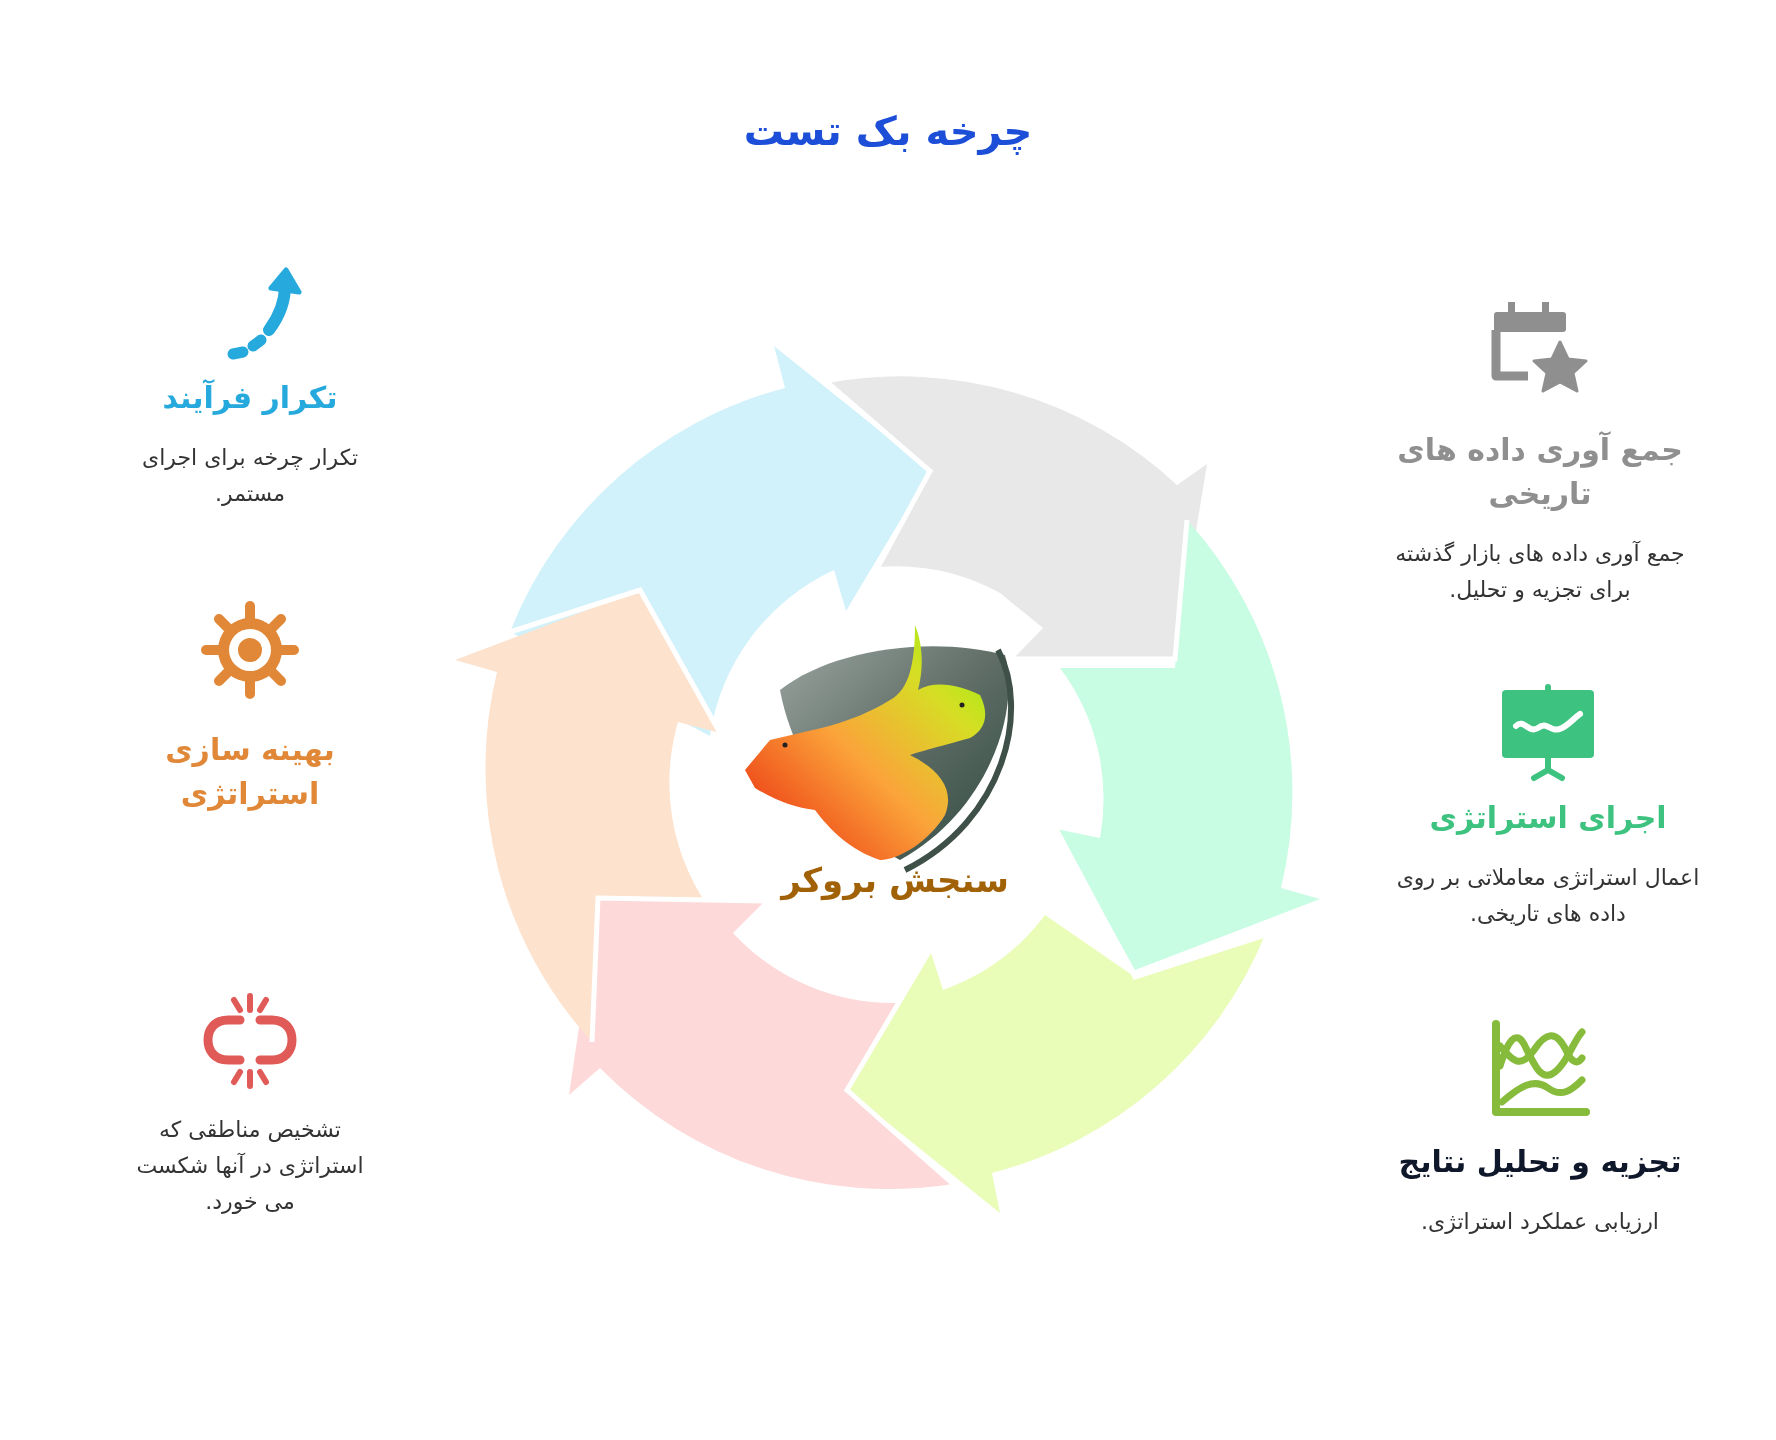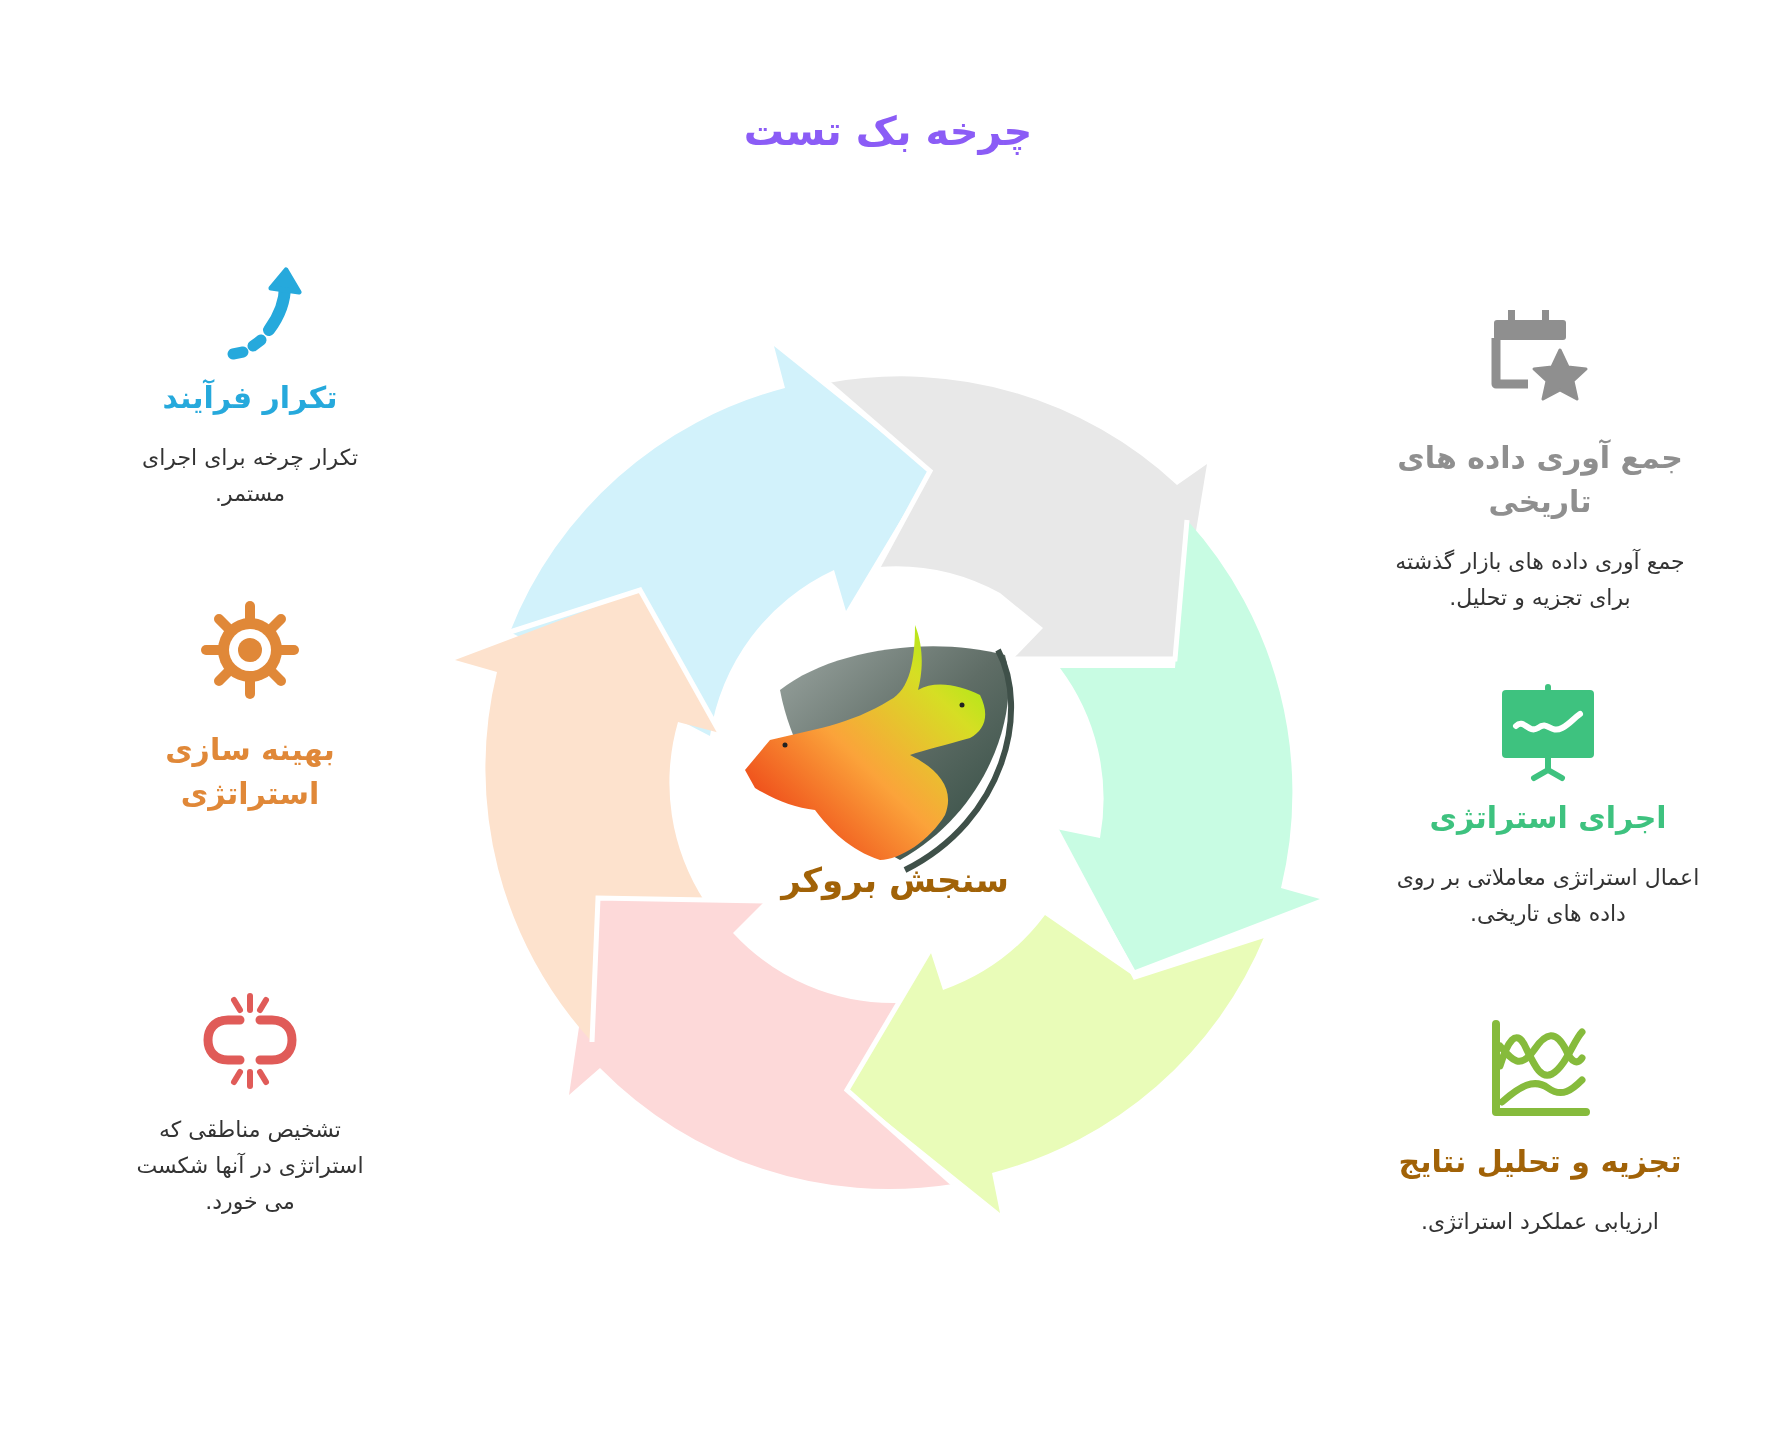--- a/index.html
+++ b/index.html
@@ -1,19 +1,19 @@
 <!DOCTYPE html>
 <html><head>
 <meta charset="utf-8">
 <style>
   html, body { margin:0; padding:0; background:#ffffff; }
   body { width:1776px; height:1440px; position:relative; overflow:hidden;
          font-family:"DejaVu Sans","Liberation Sans",sans-serif; }
   .title { position:absolute; left:0; width:1776px; top:108px; text-align:center;
-           font-size:40px; font-weight:bold; color:#8b5cf6; direction:rtl; }
+           font-size:40px; font-weight:bold; color:#1d4ed8; direction:rtl; }
   .ring { position:absolute; left:0; top:0; }
   .step { position:absolute; width:320px; text-align:center; direction:rtl; }
   .step .icon { display:block; margin:0 auto; }
   .step .heading { font-weight:bold; font-size:30px; line-height:44px; margin-top:14px; }
   .step .desc { font-size:22px; line-height:36px; color:#333333; margin-top:20px; }
   .logo { position:absolute; left:740px; top:620px; width:300px; height:300px; }
   .logo-text { position:absolute; left:780px; top:860px; width:230px; text-align:center;
                font-size:34px; font-weight:bold; color:#a16207; direction:rtl; letter-spacing:2px;}
 </style>
 </head>
@@ -62,21 +62,21 @@
     </defs>
     <path d="M40,70 C90,30 190,15 265,35 C280,90 250,190 160,240 C110,215 55,150 40,70 Z" fill="url(#shieldG)"></path>
     <path d="M258,30 C290,90 265,200 165,250" stroke="#3f5049" stroke-width="6" fill="none"></path>
     <path d="M5,150 L30,120 C70,110 110,105 150,80 C170,70 175,40 175,5 C185,30 182,55 178,70 C195,60 220,65 240,75 C250,95 245,110 230,118 C205,125 185,130 170,135 C200,150 215,170 205,195 C190,220 160,240 140,240 C110,230 90,210 75,190 C55,188 35,180 15,168 Z" fill="url(#animalG)"></path>
     <circle cx="45" cy="125" r="2.5" fill="#222"></circle>
     <circle cx="222" cy="85" r="2.5" fill="#222"></circle>
   </svg>
 </div>
 <div class="logo-text">سنجش بروکر</div>
 
-<div class="step" style="left:1380px; top:308px;">
+<div class="step" style="left:1380px; top:300px;">
   <svg class="icon" width="100" height="100" viewBox="0 0 100 100">
     <path d="M6,30 L6,76 L38,76" stroke="#8f8f8f" stroke-width="9" fill="none" stroke-linejoin="round"></path>
     <rect x="4" y="12" width="72" height="20" rx="3" fill="#8f8f8f"></rect>
     <rect x="18" y="2" width="7" height="14" fill="#8f8f8f"></rect>
     <rect x="52" y="2" width="7" height="14" fill="#8f8f8f"></rect>
     <path d="M70,42 L78,59 L96,61 L83,73 L87,91 L70,82 L53,91 L57,73 L44,61 L62,59 Z" fill="#8f8f8f" stroke="#8f8f8f" stroke-width="3" stroke-linejoin="round"></path>
   </svg>
   <div class="heading" style="color:#8f8f8f; margin-top:28px;">جمع آوری داده های تاریخی</div>
   <div class="desc">جمع آوری داده های بازار گذشته برای تجزیه و تحلیل.</div>
 </div>
@@ -92,21 +92,21 @@
   <div class="desc">اعمال استراتژی معاملاتی بر روی داده های تاریخی.</div>
 </div>
 
 <div class="step" style="left:1380px; top:1020px;">
   <svg class="icon" width="100" height="100" viewBox="0 0 100 100">
     <path d="M6,4 L6,92 L96,92" stroke="#86bb3c" stroke-width="8" fill="none" stroke-linecap="round" stroke-linejoin="round"></path>
     <path d="M10,46 C18,20 26,10 34,24 C44,44 50,60 62,54 C76,46 84,20 92,12" stroke="#86bb3c" stroke-width="7" fill="none" stroke-linecap="round"></path>
     <path d="M10,26 C22,40 30,50 44,30 C56,12 66,10 76,30 C82,44 88,44 92,38" stroke="#86bb3c" stroke-width="7" fill="none" stroke-linecap="round"></path>
     <path d="M12,82 C30,66 44,58 58,68 C72,78 82,70 92,60" stroke="#86bb3c" stroke-width="7" fill="none" stroke-linecap="round"></path>
   </svg>
-  <div class="heading" style="color:#a16207; margin-top:20px;">تجزیه و تحلیل نتایج</div>
+  <div class="heading" style="color:#0f172a; margin-top:20px;">تجزیه و تحلیل نتایج</div>
   <div class="desc">ارزیابی عملکرد استراتژی.</div>
 </div>
 
 <div class="step" style="left:90px; top:262px;">
   <svg class="icon" width="110" height="100" viewBox="0 0 110 100">
     <path d="M38,92 L48,90" stroke="#26a9dc" stroke-width="11" stroke-linecap="round"></path>
     <path d="M58,84 L66,78" stroke="#26a9dc" stroke-width="11" stroke-linecap="round"></path>
     <path d="M74,68 C86,52 90,38 90,24" stroke="#26a9dc" stroke-width="12" fill="none" stroke-linecap="round"></path>
     <path d="M76,26 L91,8 L104,30 Z" fill="#26a9dc" stroke="#26a9dc" stroke-width="5" stroke-linejoin="round"></path>
   </svg>

